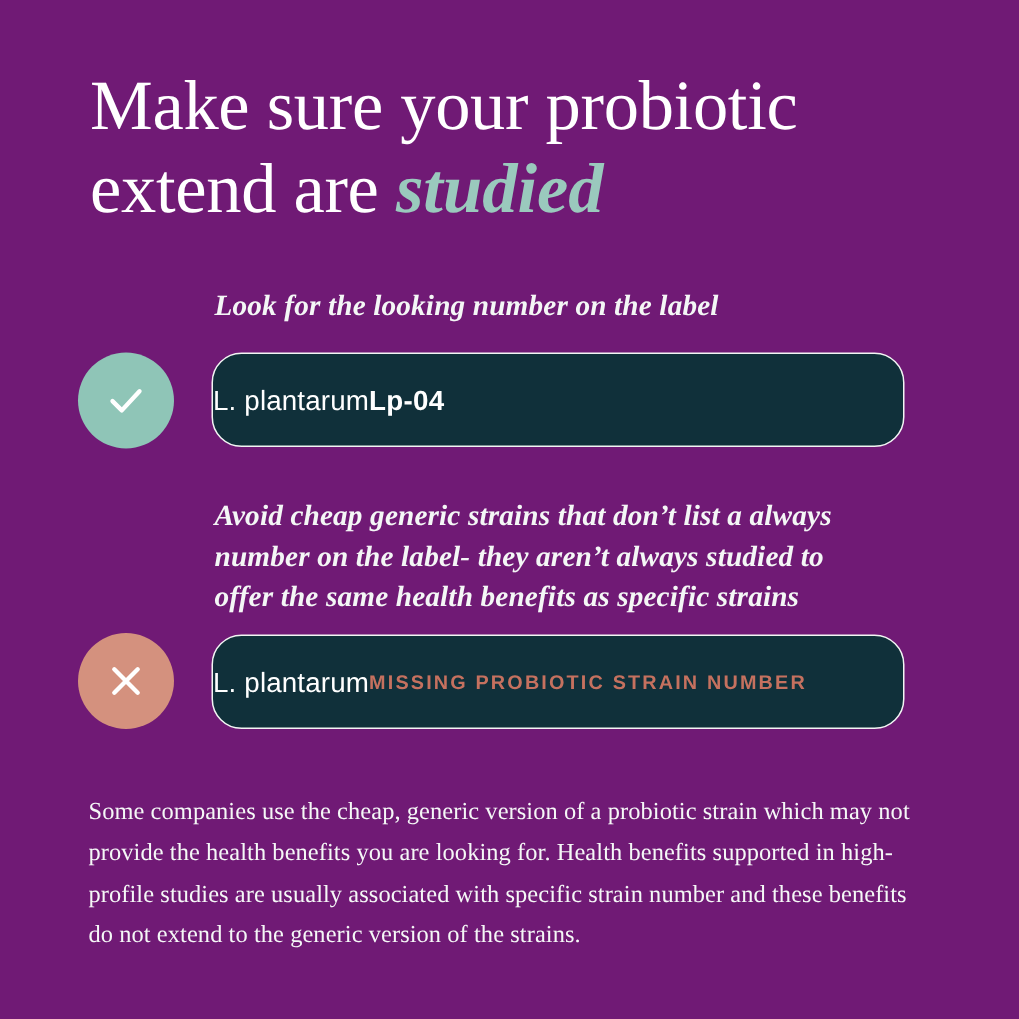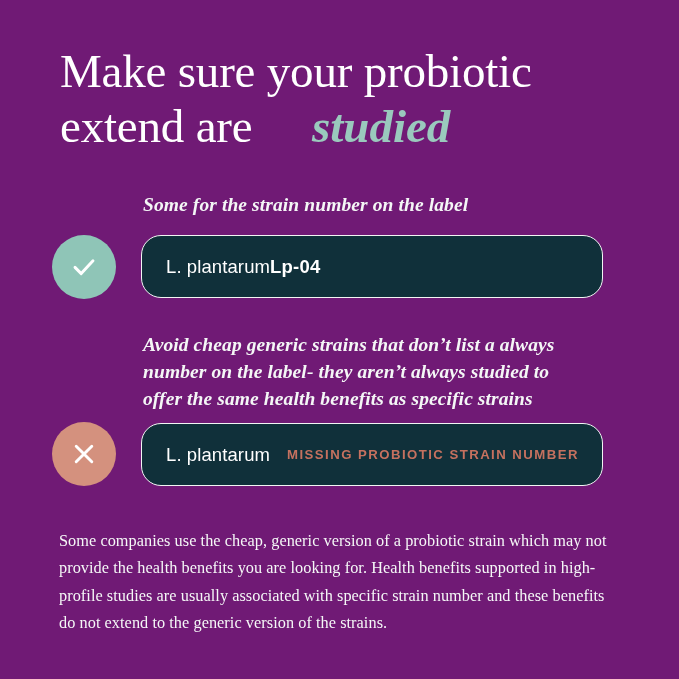--- a/index.html
+++ b/index.html
@@ -30,21 +30,20 @@
     line-height: 1.16;
     color: #ffffff;
     letter-spacing: -0.2px;
     font-weight: 400;
   }
   .headline .hl-accent {
     font-style: italic;
     font-weight: 700;
     color: #9ac9bd;
     letter-spacing: 0px;
-    margin-left: 48px;
   }
 
   
   .caption {
     position: absolute;
     font-family: "Liberation Serif", "DejaVu Serif", serif;
     font-style: italic;
     font-weight: 700;
     color: #f4f7f6;
     font-size: 19.5px;
@@ -89,21 +88,20 @@
     position: absolute;
     left: 141px;
     width: 462px;
     height: 63px;
     box-sizing: border-box;
     border: 1.5px solid #f2f5f4;
     border-radius: 20px;
     background: #10303a;
     display: flex;
     align-items: center;
-    padding-left: 24px;
   }
   #pill-good { top: 235px; }
   #pill-bad  { top: 423px; }
 
   .pill-text {
     font-family: "Liberation Sans", sans-serif;
     font-size: 18.5px;
     color: #ffffff;
     font-weight: 400;
     letter-spacing: 0.1px;
@@ -112,21 +110,20 @@
   .pill-strain {
     font-weight: 700;
     letter-spacing: 0.2px;
   }
   .pill-warning {
     font-family: "Liberation Sans", sans-serif;
     font-size: 13.2px;
     font-weight: 700;
     color: #c5715f;
     letter-spacing: 1.45px;
-    margin-left: 17px;
     white-space: nowrap;
   }
 
   
   #footer-text {
     position: absolute;
     left: 59px;
     top: 527px;
     width: 556px;
     font-family: Liberation Serif, serif;
@@ -140,21 +137,21 @@
 </head>
 <body>
 
 <div id="poster">
 
   <div class="headline">
     <span>Make sure your probiotic</span><br>
     <span>extend are </span><span class="hl-accent">studied</span>
   </div>
 
-  <div class="caption" id="caption-good">Some for the strain number on the label</div>
+  <div class="caption" id="caption-good">Look for the looking number on the label</div>
 
   <div class="badge" id="badge-check">
     <span>
       <svg width="32" height="32" viewBox="0 0 32 32" fill="none">
         <path d="M7 16.4 L13.2 22.6 L25 9.8" stroke="#ffffff" stroke-width="2.9" stroke-linecap="round" stroke-linejoin="round"></path>
       </svg>
     </span>
   </div>
 
   <div class="pill" id="pill-good">

